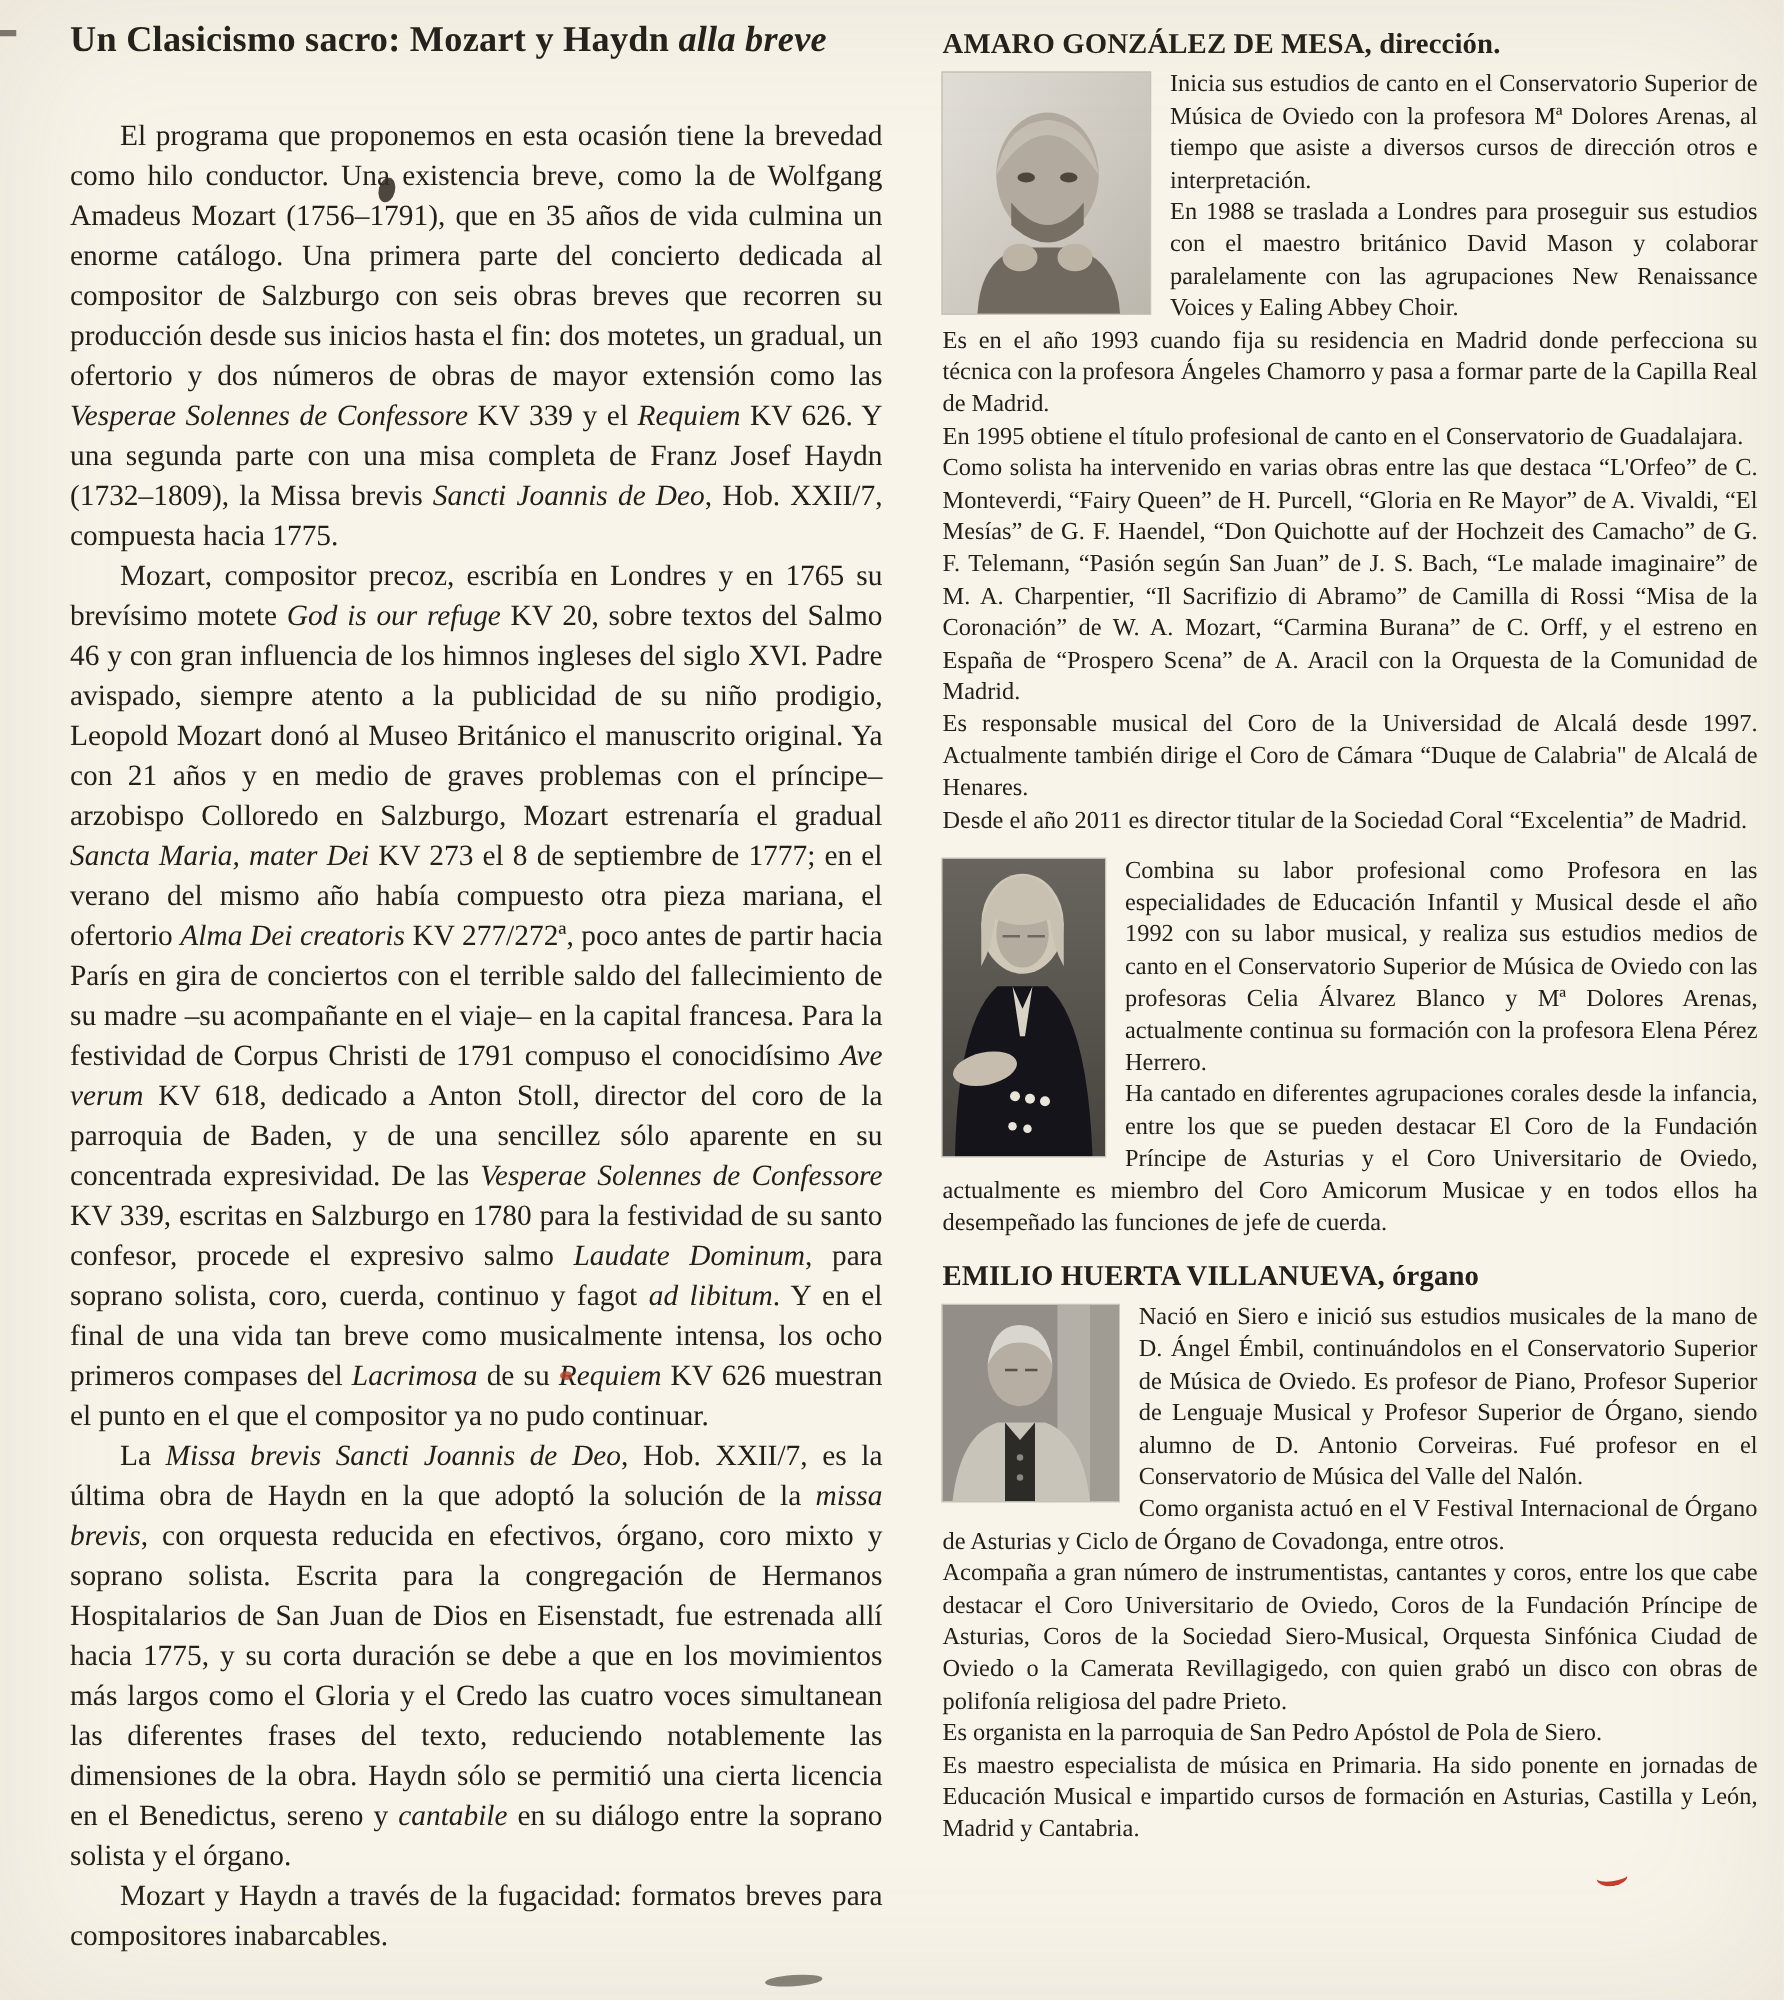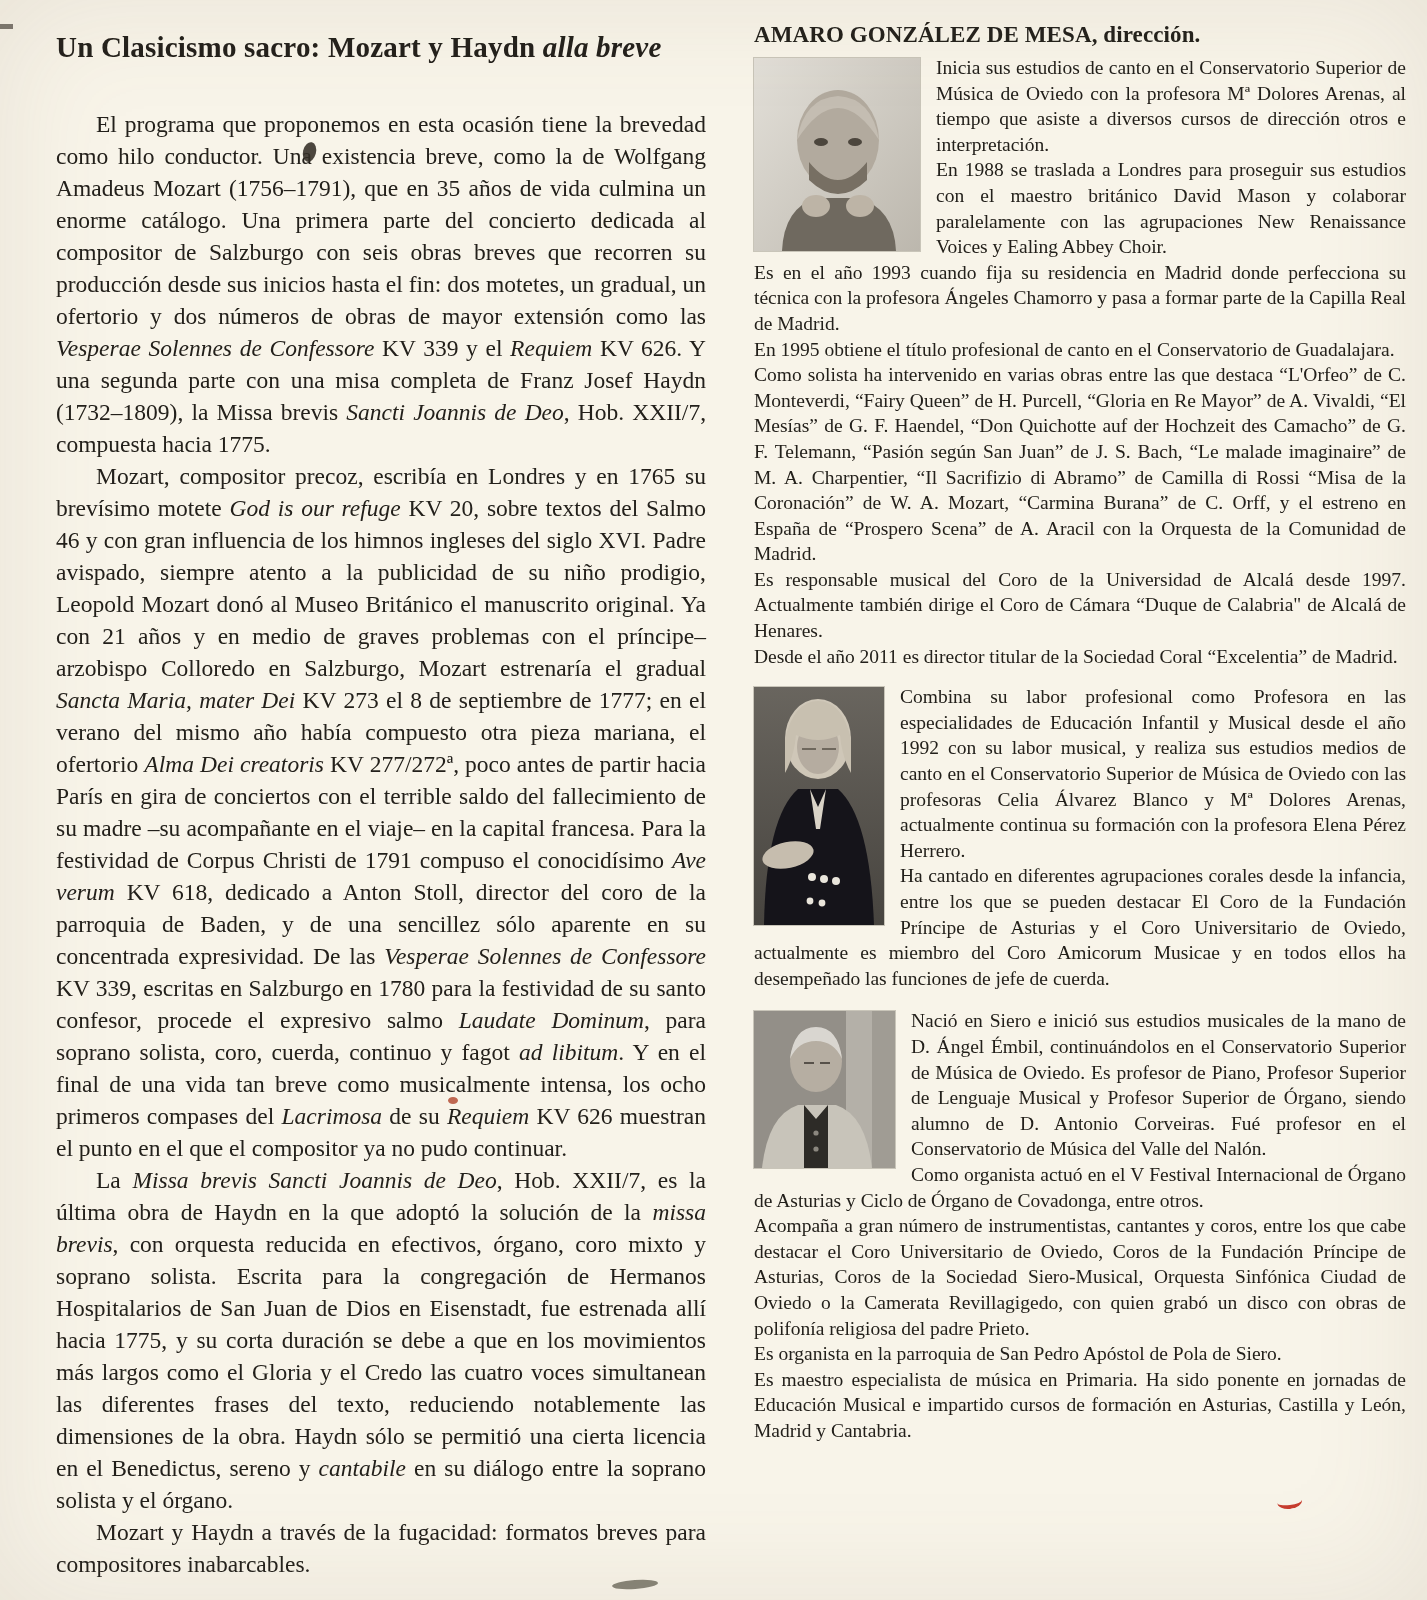--- a/index.html
+++ b/index.html
@@ -9,21 +9,21 @@
     font-family:"Liberation Serif", serif;
     color:#23201b;
   }
   
   body::after{
     content:"";position:absolute;inset:0;pointer-events:none;
     box-shadow:inset 0 0 120px rgba(120,110,80,0.12);
   }
 
   
-  .left-col{position:absolute;left:56px;top:31px;width:650px;}
+  .left-col{position:absolute;left:56px;top:16px;width:650px;}
   .doc-title{
     font-size:29px;font-weight:bold;margin:0 0 44px 0;letter-spacing:.2px;
   }
   .left-col p.body{
     margin:0;font-size:23.5px;line-height:32px;text-align:justify;
     text-indent:40px;
   }
 
   
   .right-col{position:absolute;left:754px;top:22px;width:652px;}
@@ -124,20 +124,21 @@
         <circle cx="82" cy="194" r="4" fill="#e9e5db"></circle>
         <circle cx="56" cy="214" r="3.4" fill="#e9e5db"></circle>
         <circle cx="68" cy="216" r="3.4" fill="#e9e5db"></circle>
       </svg>
     </span>
     <p>Combina su labor profesional como Profesora en las especialidades de Educación Infantil y Musical desde el año 1992 con su labor musical, y realiza sus estudios medios de canto en el Conservatorio Superior de Música de Oviedo con las profesoras Celia Álvarez Blanco y Mª Dolores Arenas, actualmente continua su formación con la profesora Elena Pérez Herrero.</p>
     <p>Ha cantado en diferentes agrupaciones corales desde la infancia, entre los que se pueden destacar El Coro de la Fundación Príncipe de Asturias y el Coro Universitario de Oviedo, actualmente es miembro del Coro Amicorum Musicae y en todos ellos ha desempeñado las funciones de jefe de cuerda.</p>
   </section>
 
   <section class="bio bio-emilio">
+    <h2>EMILIO HUERTA VILLANUEVA, órgano</h2>
     <span class="photo">
       <svg width="141" height="157" viewBox="0 0 141 157" aria-hidden="true">
         <rect width="141" height="157" fill="#938f88"></rect>
         <rect x="92" width="26" height="157" fill="#b4b0a8"></rect>
         <rect x="118" width="23" height="157" fill="#a09c94"></rect>
         <ellipse cx="62" cy="50" rx="26" ry="31" fill="#b6aea2"></ellipse>
         <path d="M36 48 Q40 16 62 16 Q84 16 88 48 Q80 30 62 30 Q44 30 36 48Z" fill="#d9d6d0"></path>
         <line x1="50" y1="52" x2="60" y2="52" stroke="#57514a" stroke-width="2"></line>
         <line x1="66" y1="52" x2="76" y2="52" stroke="#57514a" stroke-width="2"></line>
         <path d="M8 157 Q14 104 44 94 L82 94 Q112 104 118 157 Z" fill="#c8c4ba"></path>

